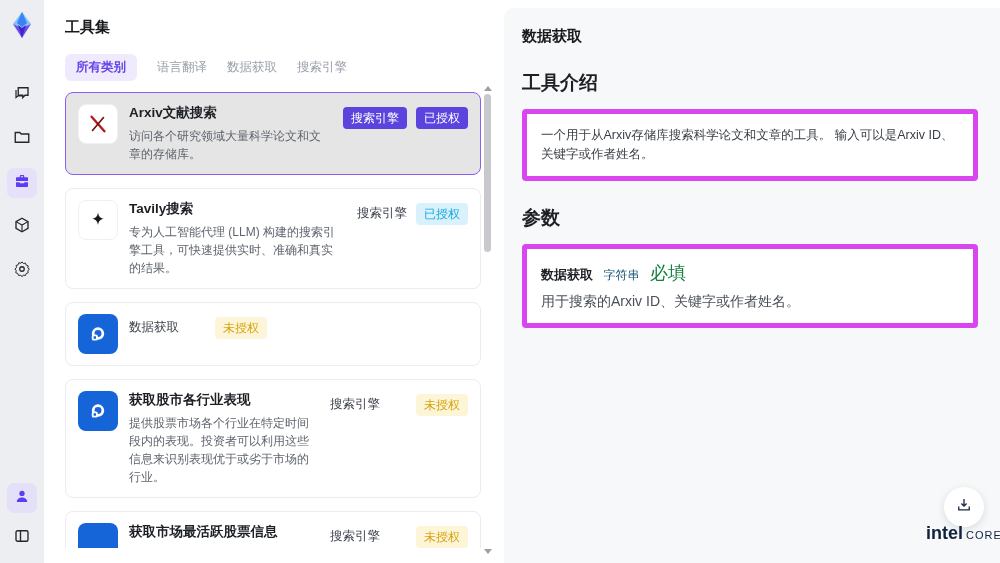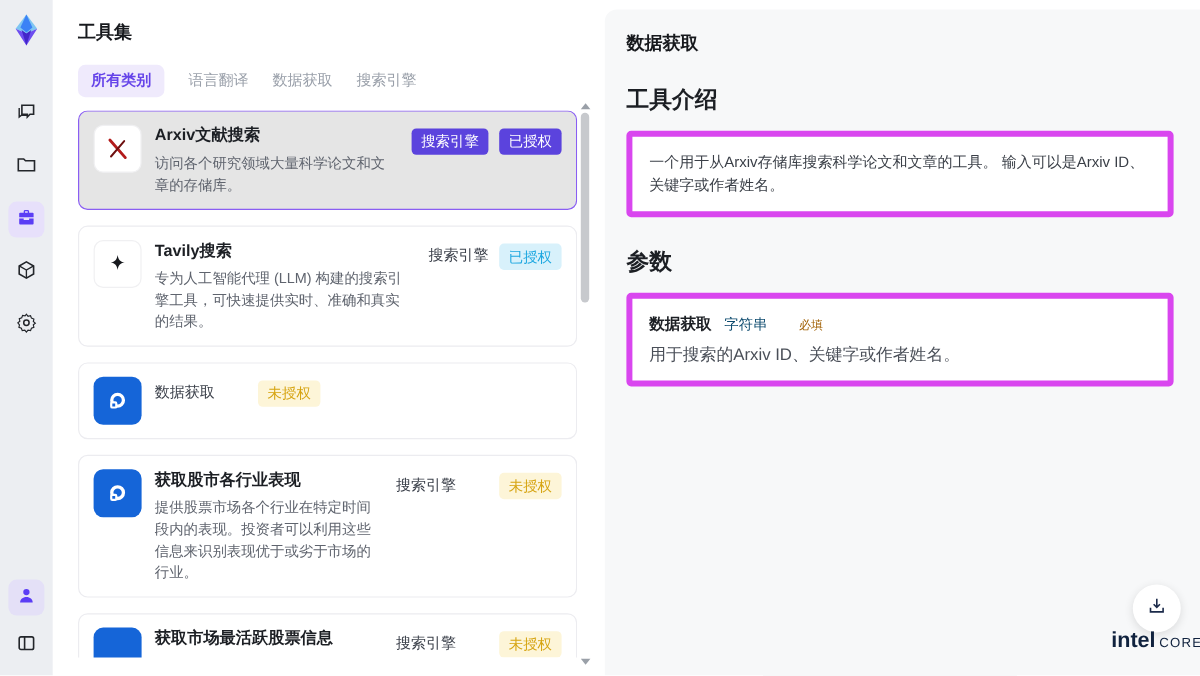--- a/index.html
+++ b/index.html
@@ -47,21 +47,21 @@
   .sb-thumb { position:absolute; top:8px; left:1px; width:7px; height:158px; background:#c7c9cd; border-radius:4px; }
 
   
   .detail-panel { position:absolute; left:504px; top:8px; right:0; bottom:0; background:#f7f8f9; border-radius:10px 0 0 0; padding:19px 22px 0 18px; }
   .detail-title { font-size:15px; font-weight:bold; color:#17191d; }
   .section-title { font-size:19px; font-weight:bold; color:#1c1f24; margin-top:24px; }
   .info-box { margin-top:13px; background:#fff; border:5px solid #d946ef; border-radius:4px; padding:12px 14px; }
   .info-text { font-size:12.5px; color:#3a3f47; line-height:1.5; }
   .param-name { font-size:13px; font-weight:bold; color:#1c1f24; }
   .param-type { font-size:12px; color:#0c4a6e; margin-left:6px; }
-  .param-req { font-size:10px; color:#a16207; margin-left:22px; }
+  .param-req { font-size:18px; color:#15803d; margin-left:6px; }
   .param-desc { margin-top:8px; font-size:14px; color:#4a4f58; }
 
   
   .fab { position:absolute; left:944px; top:487px; width:40px; height:40px; border-radius:50%; background:#fff; box-shadow:0 2px 8px rgba(0,0,0,.12); display:flex; align-items:center; justify-content:center; }
   .brand { position:absolute; left:926px; top:523px; width:72px; text-align:center; color:#10223e; }
   .brand .b1 { font-size:18px; font-weight:bold; letter-spacing:0; display:inline; }
   .brand .b2 { font-size:11px; font-weight:normal; letter-spacing:1px; display:inline; margin-left:3px; }
 </style>
 </head>
 <body>

